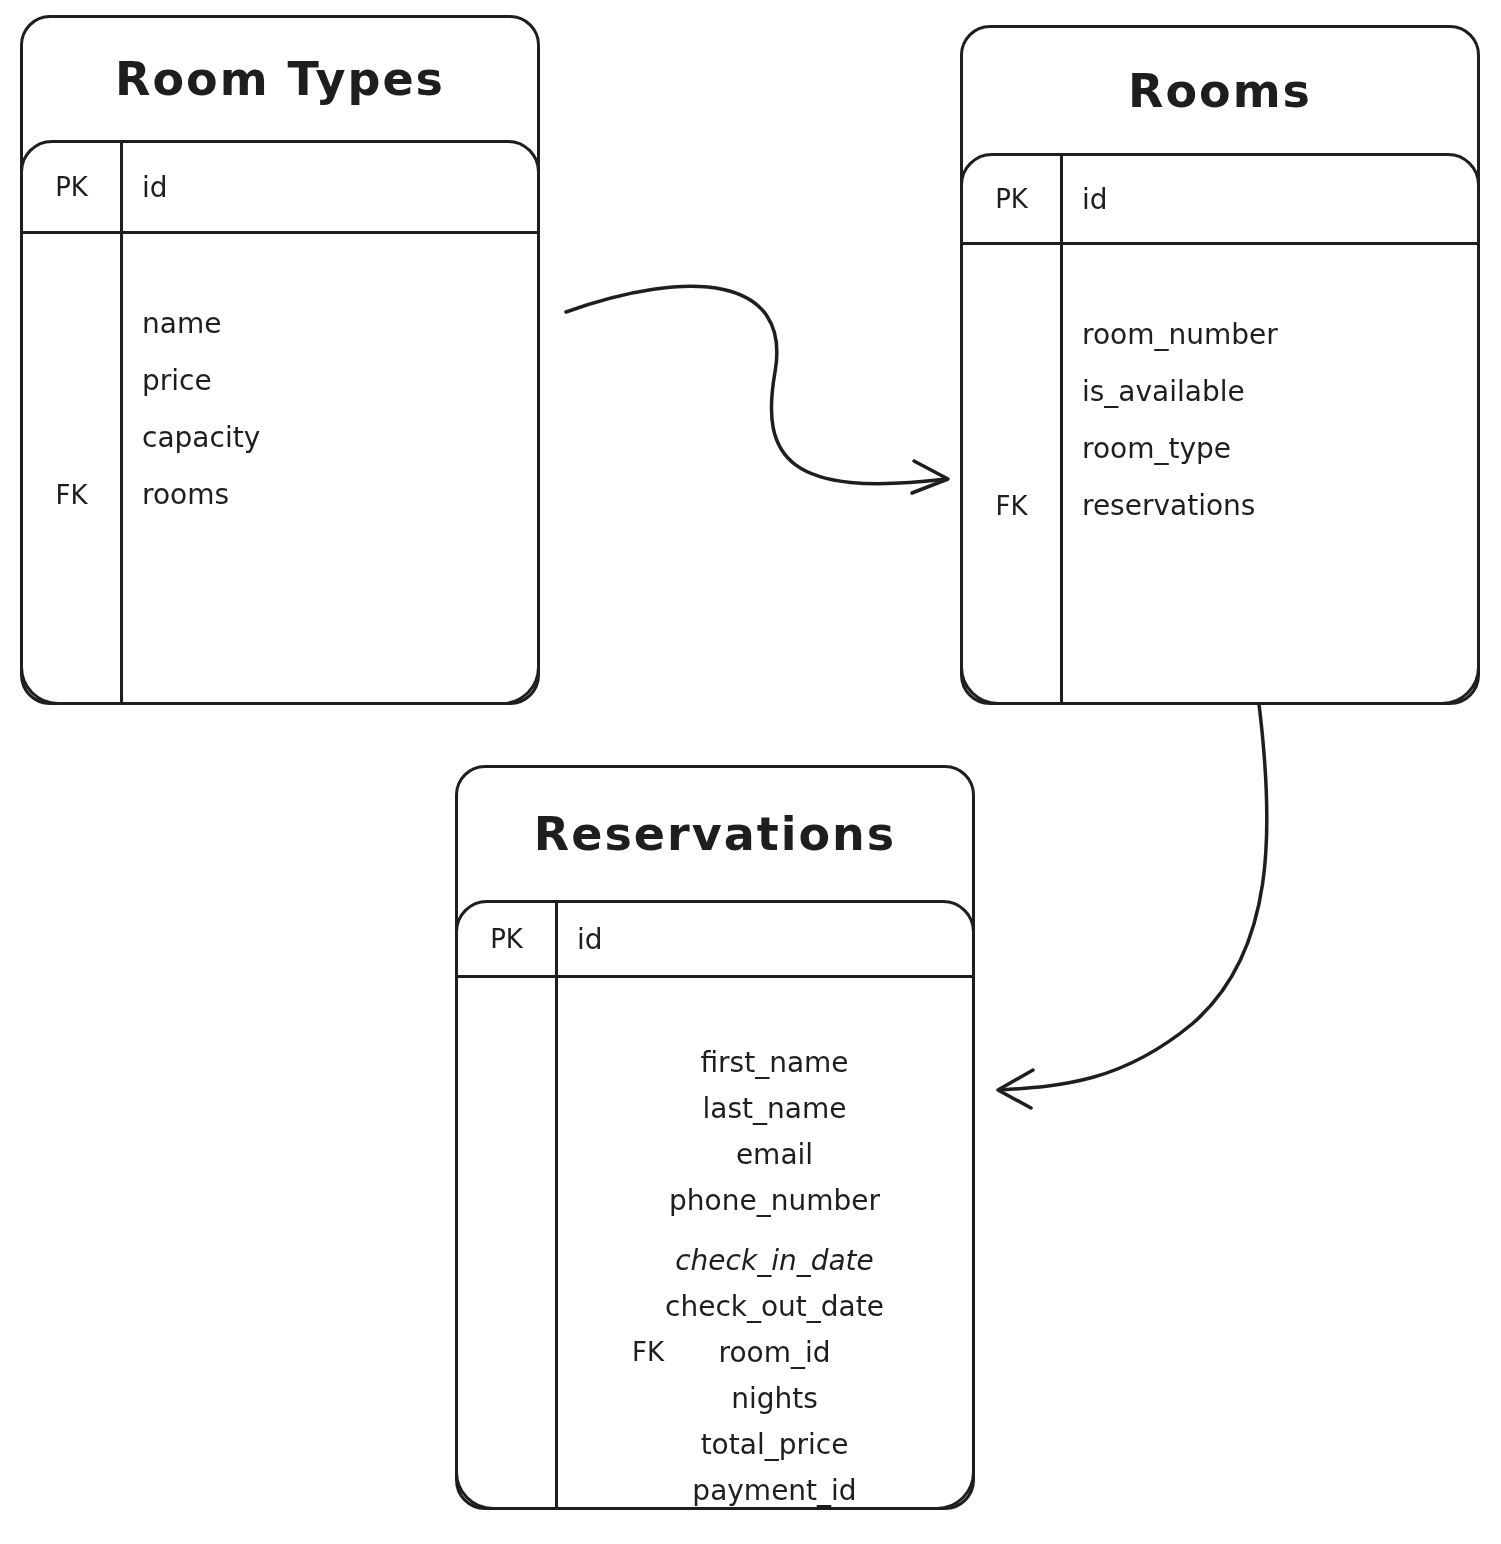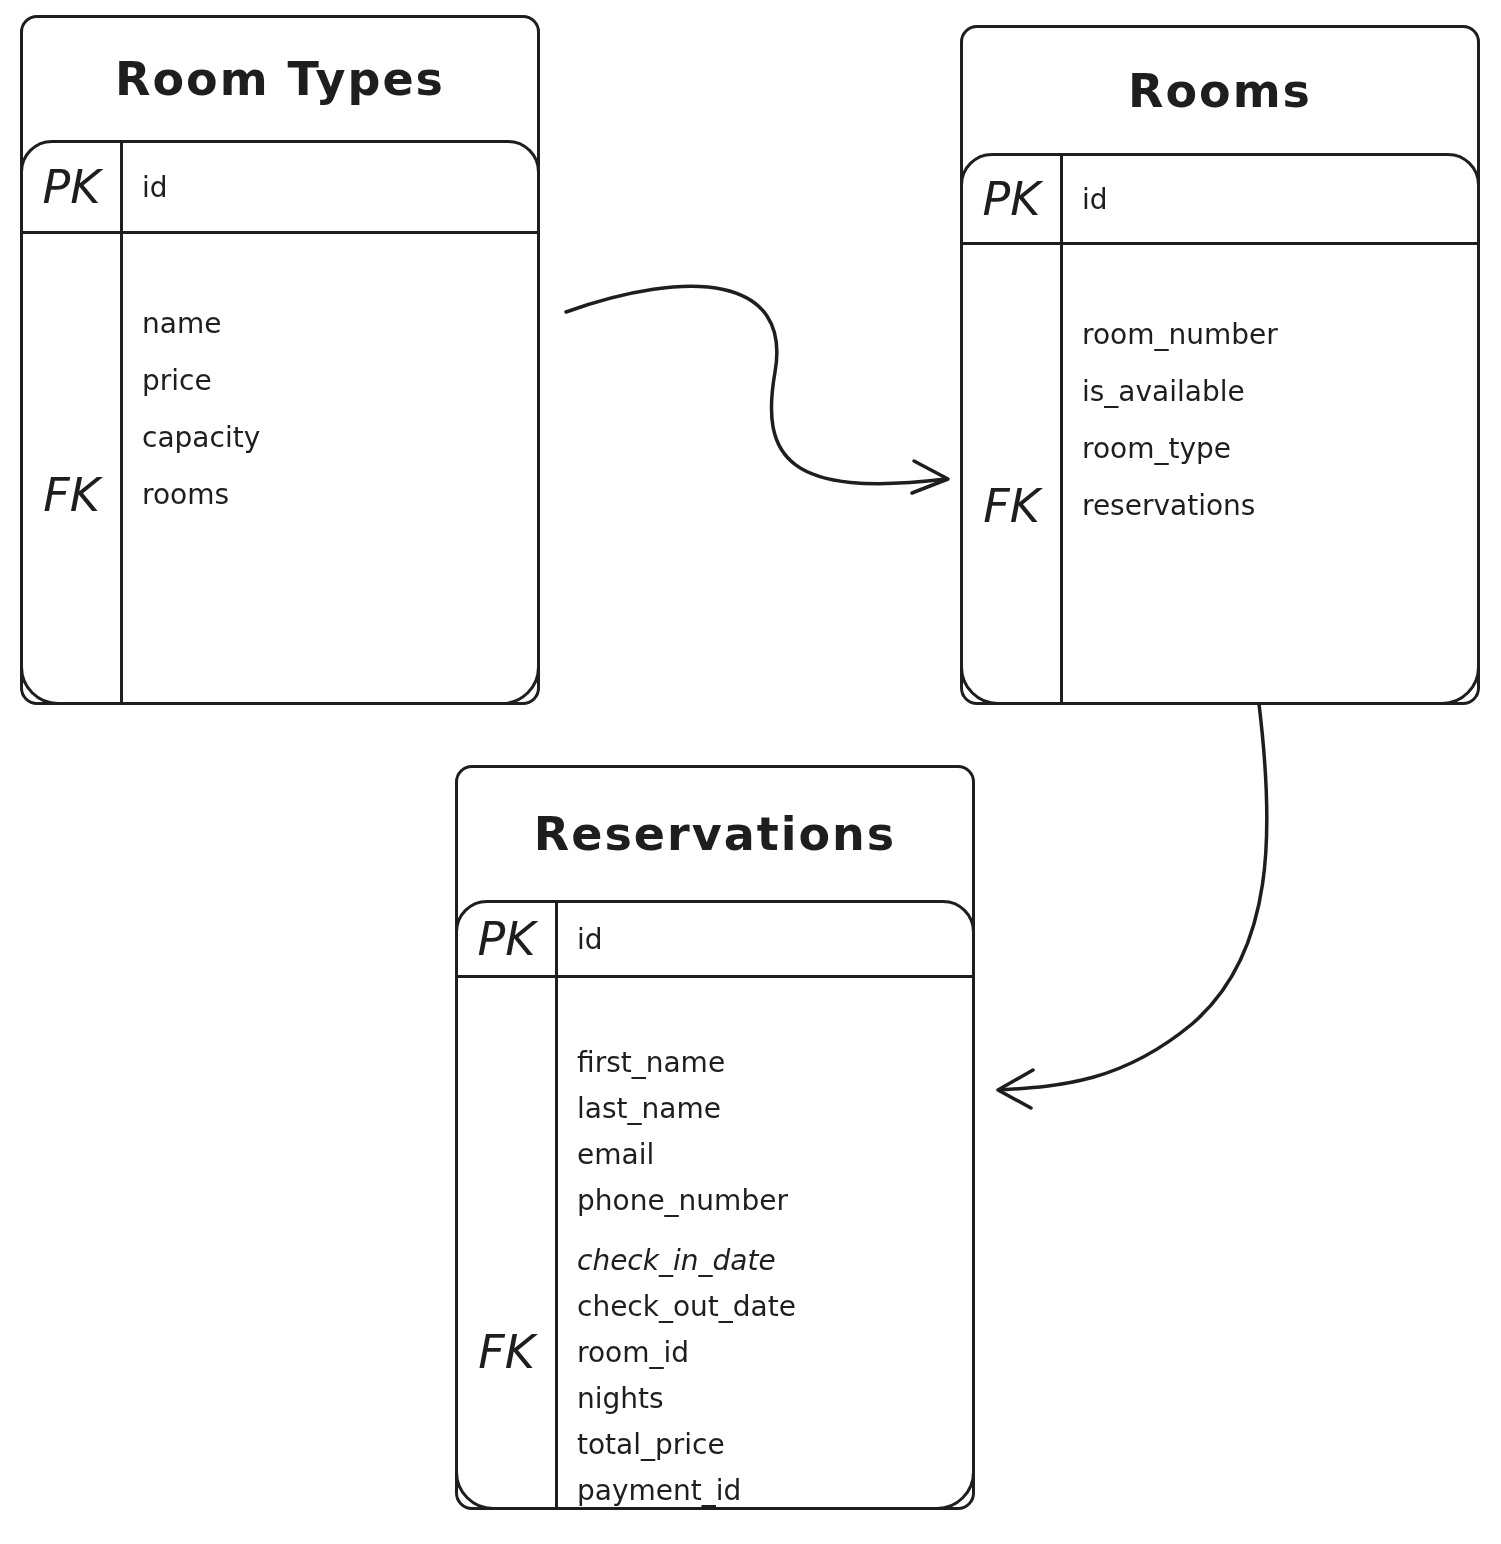--- a/index.html
+++ b/index.html
@@ -12,21 +12,21 @@
   #canvas {
     position: relative;
     width: 1501px;
     height: 1544px;
     background: #ffffff;
     overflow: hidden;
   }
   .table-card {
     position: absolute;
     border: 3px solid #1e1e1e;
-    border-radius: 17px;
+    border-radius: 30px;
     background: #ffffff;
     box-sizing: border-box;
   }
   .card-title {
     position: absolute;
     left: 0; right: 0; top: 0;
     display: flex;
     align-items: center;
     justify-content: center;
     font-size: 46px;
@@ -52,22 +52,21 @@
     display: flex;
     align-items: center;
     border-bottom: 3px solid #1e1e1e;
     font-size: 34px;
   }
   .key-col {
     flex: 0 0 97px;
     width: 97px;
     display: flex;
     justify-content: center;
-    font-size: 46px;
-    font-style: italic;
+    font-size: 26px;
   }
   .field-name, .id-field {
     padding-left: 22px;
     font-size: 28px;
     white-space: nowrap;
   }
   .body-rows {
     padding-top: 14px;
     margin-top: 47px;
   }
@@ -85,21 +84,21 @@
   #table-rooms { left: 960px; top: 25px; width: 520px; height: 680px; }
   #table-rooms .card-title { height: 125px; }
   #table-rooms .fields { top: 125px; }
   #table-rooms .pk-row { height: 86px; }
   #table-rooms .field-row { height: 57px; }
 
   #table-reservations { left: 455px; top: 765px; width: 520px; height: 745px; }
   #table-reservations .card-title { height: 132px; }
   #table-reservations .fields { top: 132px; }
   #table-reservations .pk-row { height: 72px; }
-  #table-reservations .field-row { height: 46px; }
+  #table-reservations .field-row { height: 46px; justify-content: center; }
   #table-reservations .body-rows .field-row:nth-child(5) { margin-top: 14px; font-style: italic; }
 
   #arrow-layer {
     position: absolute;
     left: 0; top: 0;
     width: 1501px;
     height: 1544px;
     pointer-events: none;
   }
   #arrow-layer path, #arrow-layer polyline {

